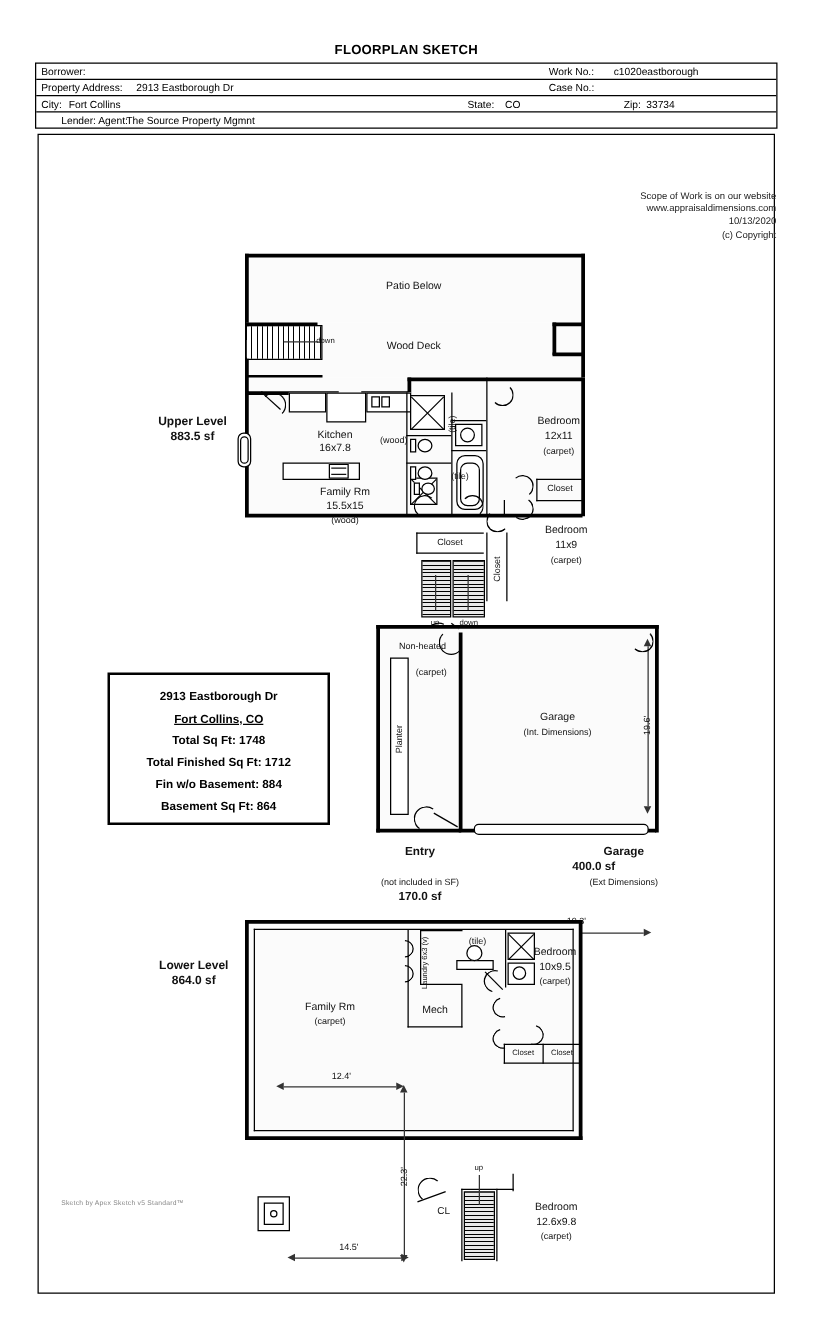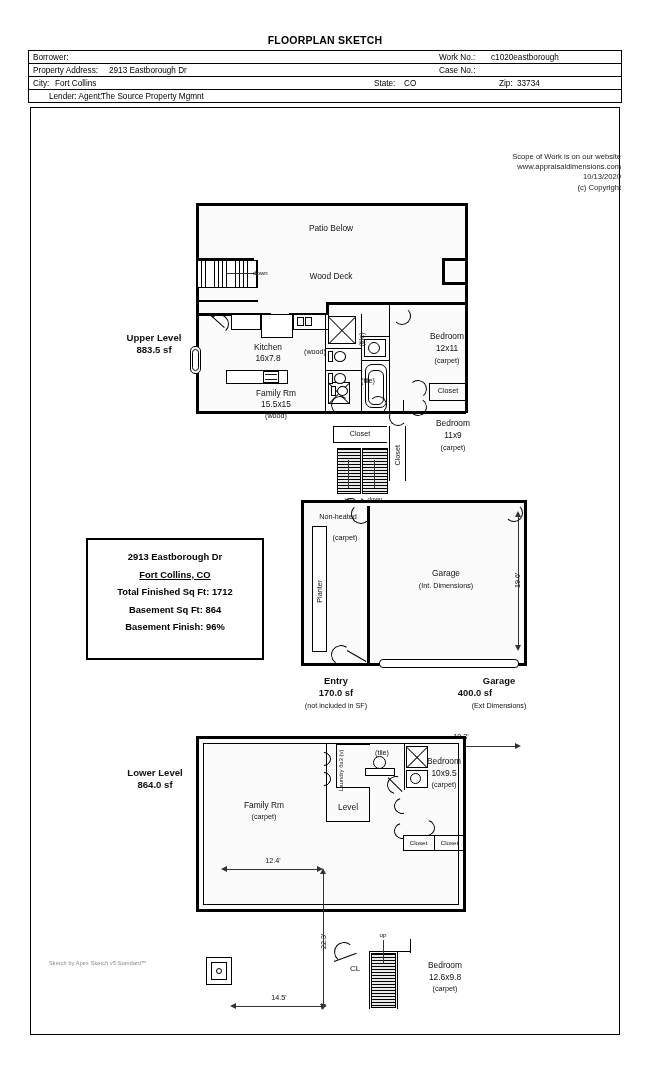--- a/index.html
+++ b/index.html
@@ -357,34 +357,35 @@
 
       <div class="dim v" style="left:487px; top:409px; width:1px; height:128px;"></div>
       <div class="arrowU" style="left:484px; top:403px;"></div>
       <div class="arrowD" style="left:484px; top:537px;"></div>
       <div class="lbl sm vtxt" style="left:465px; top:467px; width:44px;">19.6'</div>
 
       <div class="fix" style="left:348px; top:551px; width:140px; height:9px; border-radius:4px;"></div>
       <div class="arc" style="left:474px; top:396px; width:18px; height:18px; transform:rotate(180deg);"></div>
 
       <div class="lbl b" style="left:268px; top:568px; width:74px; font-size:9.4px;">Entry</div>
-      <div class="lbl b" style="left:268px; top:580px; width:74px; font-size:9.4px;">170.0 sf</div>
+      <div class="lbl b" style="left:268px; top:604px; width:74px; font-size:9.4px;">170.0 sf</div>
       <div class="lbl sm" style="left:252px; top:593px; width:106px;">(not included in SF)</div>
 
       <div class="lbl b" style="left:424px; top:568px; width:88px; font-size:9.4px;">Garage</div>
       <div class="lbl b" style="left:400px; top:580px; width:88px; font-size:9.4px;">400.0 sf</div>
       <div class="lbl sm" style="left:412px; top:593px; width:112px;">(Ext Dimensions)</div>
     </div>
 
     <div id="info-box">
       <div class="line">2913 Eastborough Dr</div>
       <div class="line u">Fort Collins, CO</div>
+      <div class="line">Total Sq Ft:  1748</div>
       <div class="line">Total Finished Sq Ft:  1712</div>
+      <div class="line">Fin w/o Basement:  884</div>
       <div class="line">Basement Sq Ft:  864</div>
-      <div class="line">Basement Finish:  96%</div>
     </div>
 
     <div class="abs" style="left:0; top:0; width:590px; height:928px;">
 
       <div class="lbl lg" style="left:78px; top:660px; width:92px;">Lower Level</div>
       <div class="lbl lg" style="left:78px; top:672px; width:92px;">864.0 sf</div>
 
       <div class="fillroom" style="left:166px; top:629px; width:268px; height:174px;"></div>
 
       <div class="wall h" style="left:165px; top:628px; width:270px;"></div>
@@ -419,21 +420,21 @@
       <div class="arrowD" style="left:289px; top:896px;"></div>
       <div class="lbl sm vtxt" style="left:271px; top:828px; width:44px;">22.3'</div>
 
       <div class="wall thin v" style="left:295px; top:636px; height:78px;"></div>
       <div class="wall thin v" style="left:338px; top:680px; height:34px;"></div>
       <div class="wall thin h" style="left:295px; top:713px; width:44px;"></div>
       <div class="wall thin h" style="left:305px; top:636px; width:34px;"></div>
       <div class="wall thin v" style="left:305px; top:636px; height:44px;"></div>
       <div class="wall thin h" style="left:305px; top:679px; width:34px;"></div>
       <div class="lbl sm vtxt" style="left:272px; top:657px; width:76px; font-size:6px;">Laundry 6x3 (v)</div>
-      <div class="lbl sm" style="left:297px; top:694px; width:40px; font-size:8.4px;">Level</div>
+      <div class="lbl sm" style="left:297px; top:694px; width:40px; font-size:8.4px;">Mech</div>
       <div class="arc" style="left:286px; top:644px; width:14px; height:14px; transform:rotate(135deg);"></div>
       <div class="arc" style="left:286px; top:664px; width:14px; height:14px; transform:rotate(135deg);"></div>
 
       <div class="lbl sm" style="left:330px; top:640px; width:42px;">(tile)</div>
       <div class="fix" style="left:334px; top:660px; width:30px; height:8px;"></div>
       <div class="oval" style="left:342px; top:648px; width:13px; height:13px;"></div>
       <div class="xbox" style="left:375px; top:638px; width:22px; height:22px;"></div>
       <div class="fix" style="left:375px; top:662px; width:22px; height:18px;"></div>
       <div class="oval" style="left:379px; top:665px; width:11px; height:11px;"></div>
       <div class="wall thin v" style="left:373px; top:636px; height:46px;"></div>

